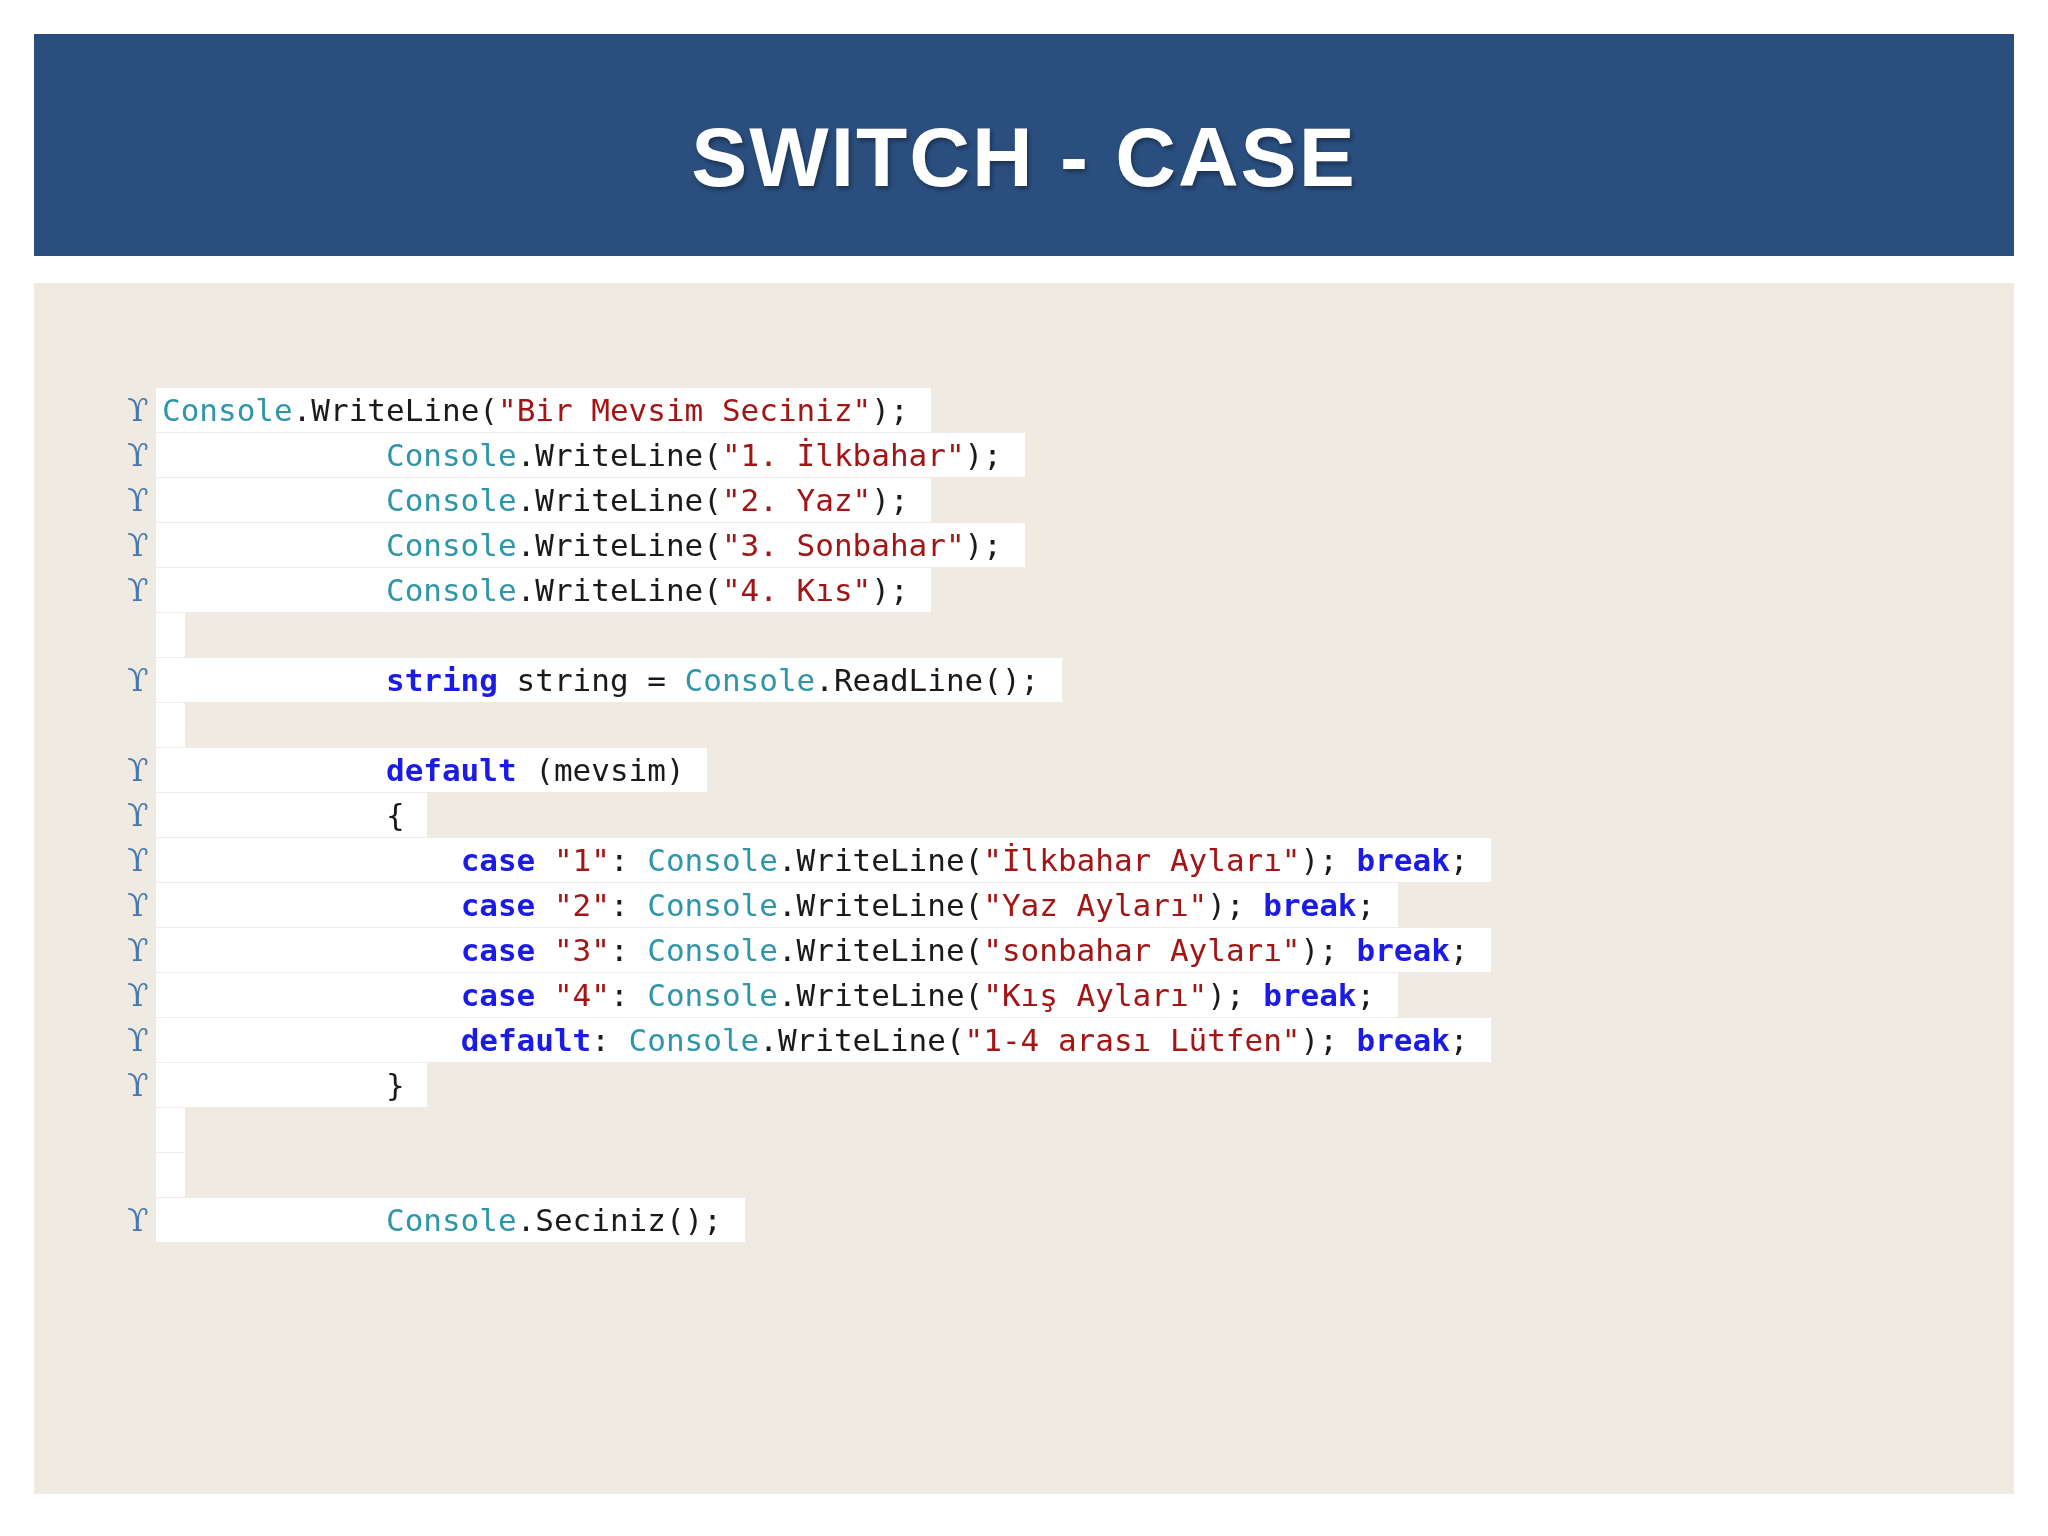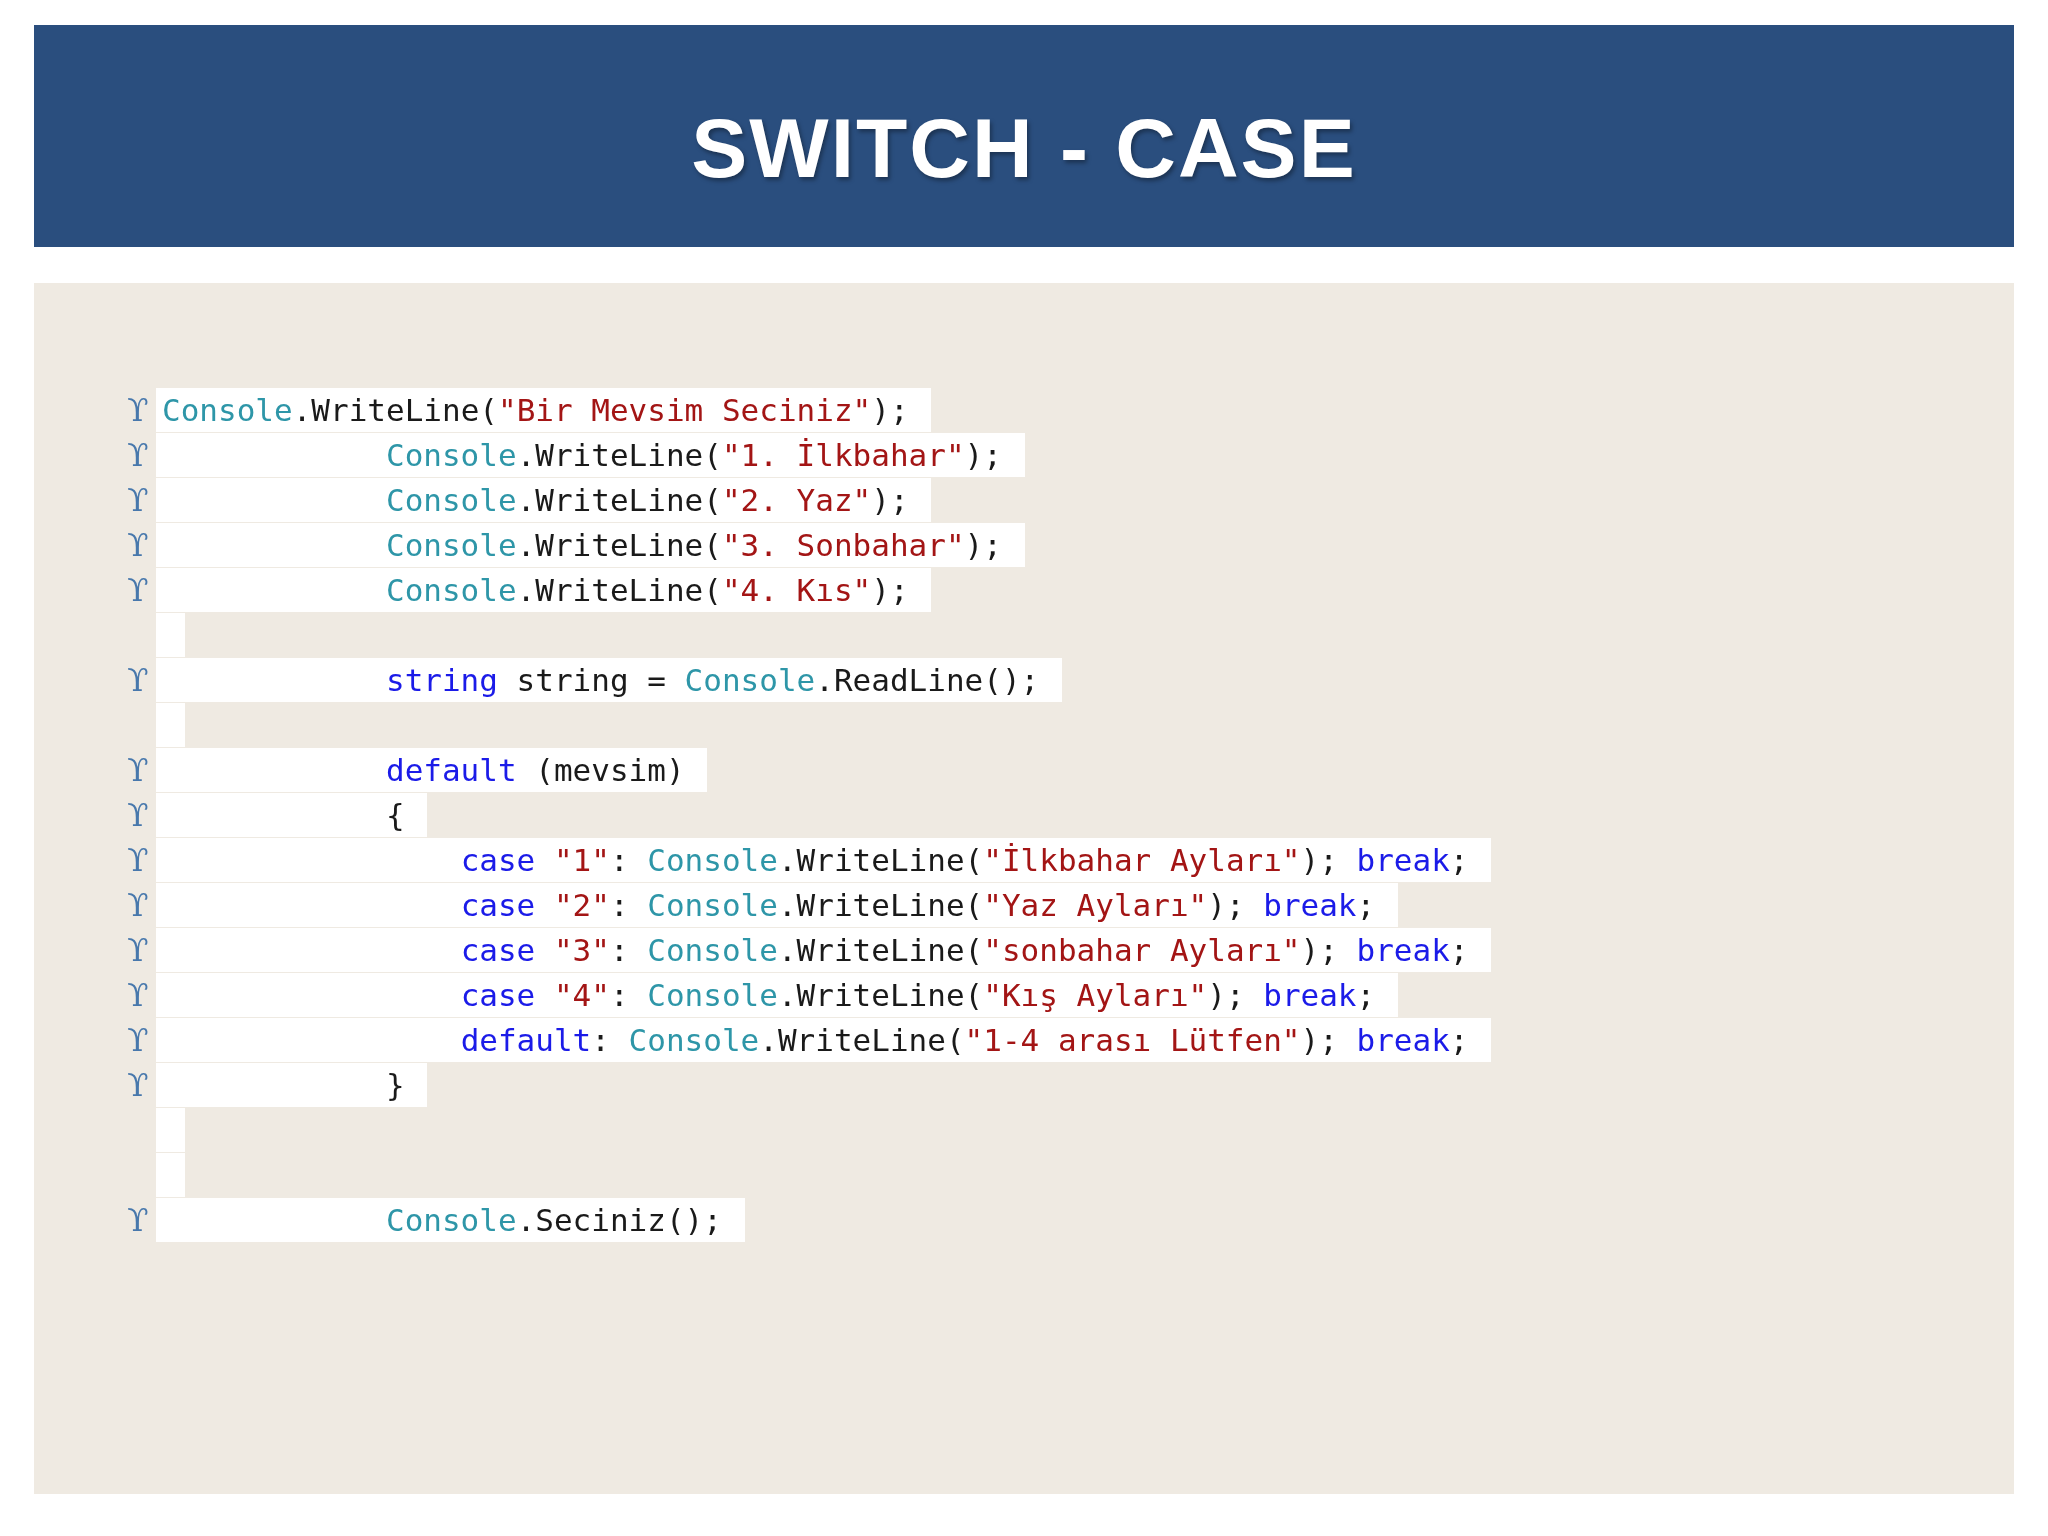--- a/index.html
+++ b/index.html
@@ -4,21 +4,21 @@
 <style>
   html,body{margin:0;padding:0;background:#ffffff;}
   .page{
     position:relative;
     width:2048px;height:1536px;
     background:var(--page-bg,#ffffff);
     overflow:hidden;
     font-family:"Liberation Sans",sans-serif;
   }
   .header-band{
-    position:absolute;left:34px;top:25px;width:1980px;height:222px;
+    position:absolute;left:34px;top:34px;width:1980px;height:222px;
     background:var(--header-bg,#2a4e7e);
     display:flex;align-items:center;justify-content:center;
   }
   .slide-title{
     color:var(--title-color,#ffffff);
     font-family:"Liberation Sans",sans-serif;
     font-weight:bold;
     font-size:84px;
     letter-spacing:2px;
     padding-top:24px;
@@ -52,21 +52,21 @@
   .hl{
     display:inline-block;
     height:44px;line-height:44px;
     background:var(--highlight-bg,#ffffff);
     padding:0 4px 0 6px;
     margin-left:-6px;
     vertical-align:top;
   }
   .seg-plain{color:var(--code-plain,#1a1a1a);}
   .seg-type{color:var(--code-type,#2e96a8);}
-  .seg-kw{color:var(--code-keyword,#1b1be8);}
+  .seg-kw{color:var(--code-keyword,#1b1be8);font-weight:bold;}
   .seg-str{color:var(--code-string,#a31515);}
 </style>
 </head>
 <body>
 
 <div class="page">
   <div class="header-band">
     <div class="slide-title">SWITCH - CASE</div>
   </div>
   <div class="body-panel">

